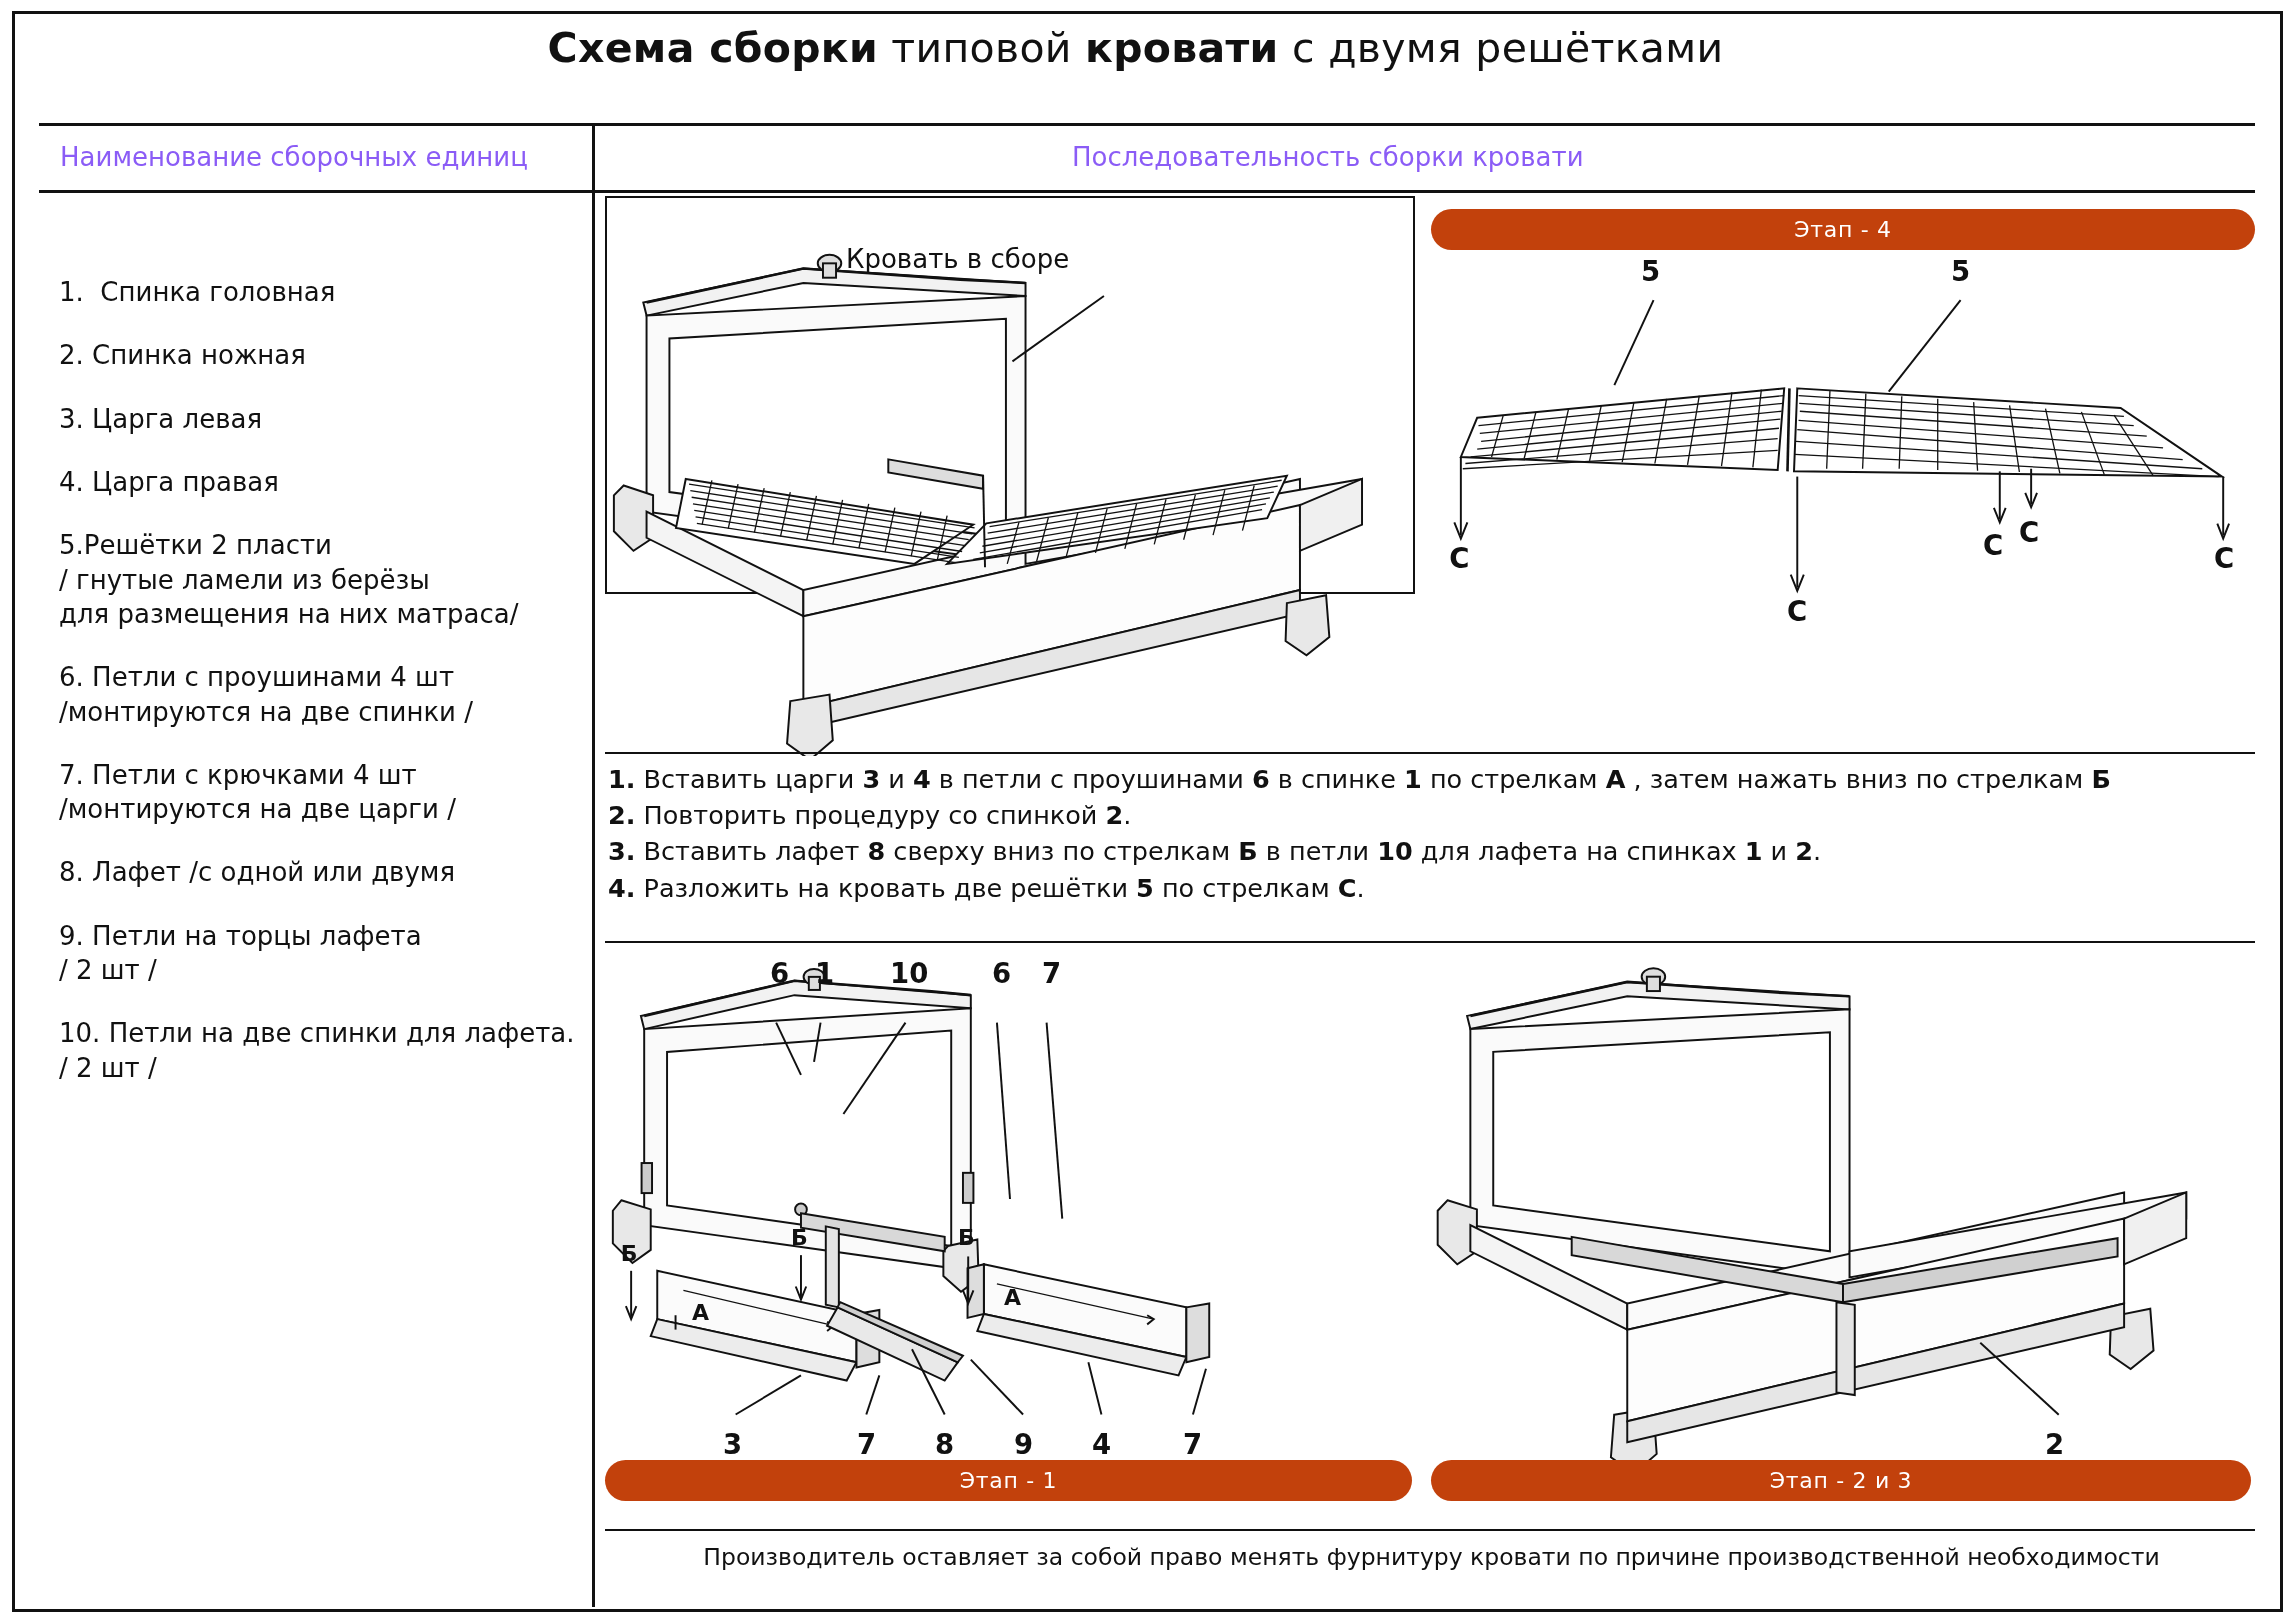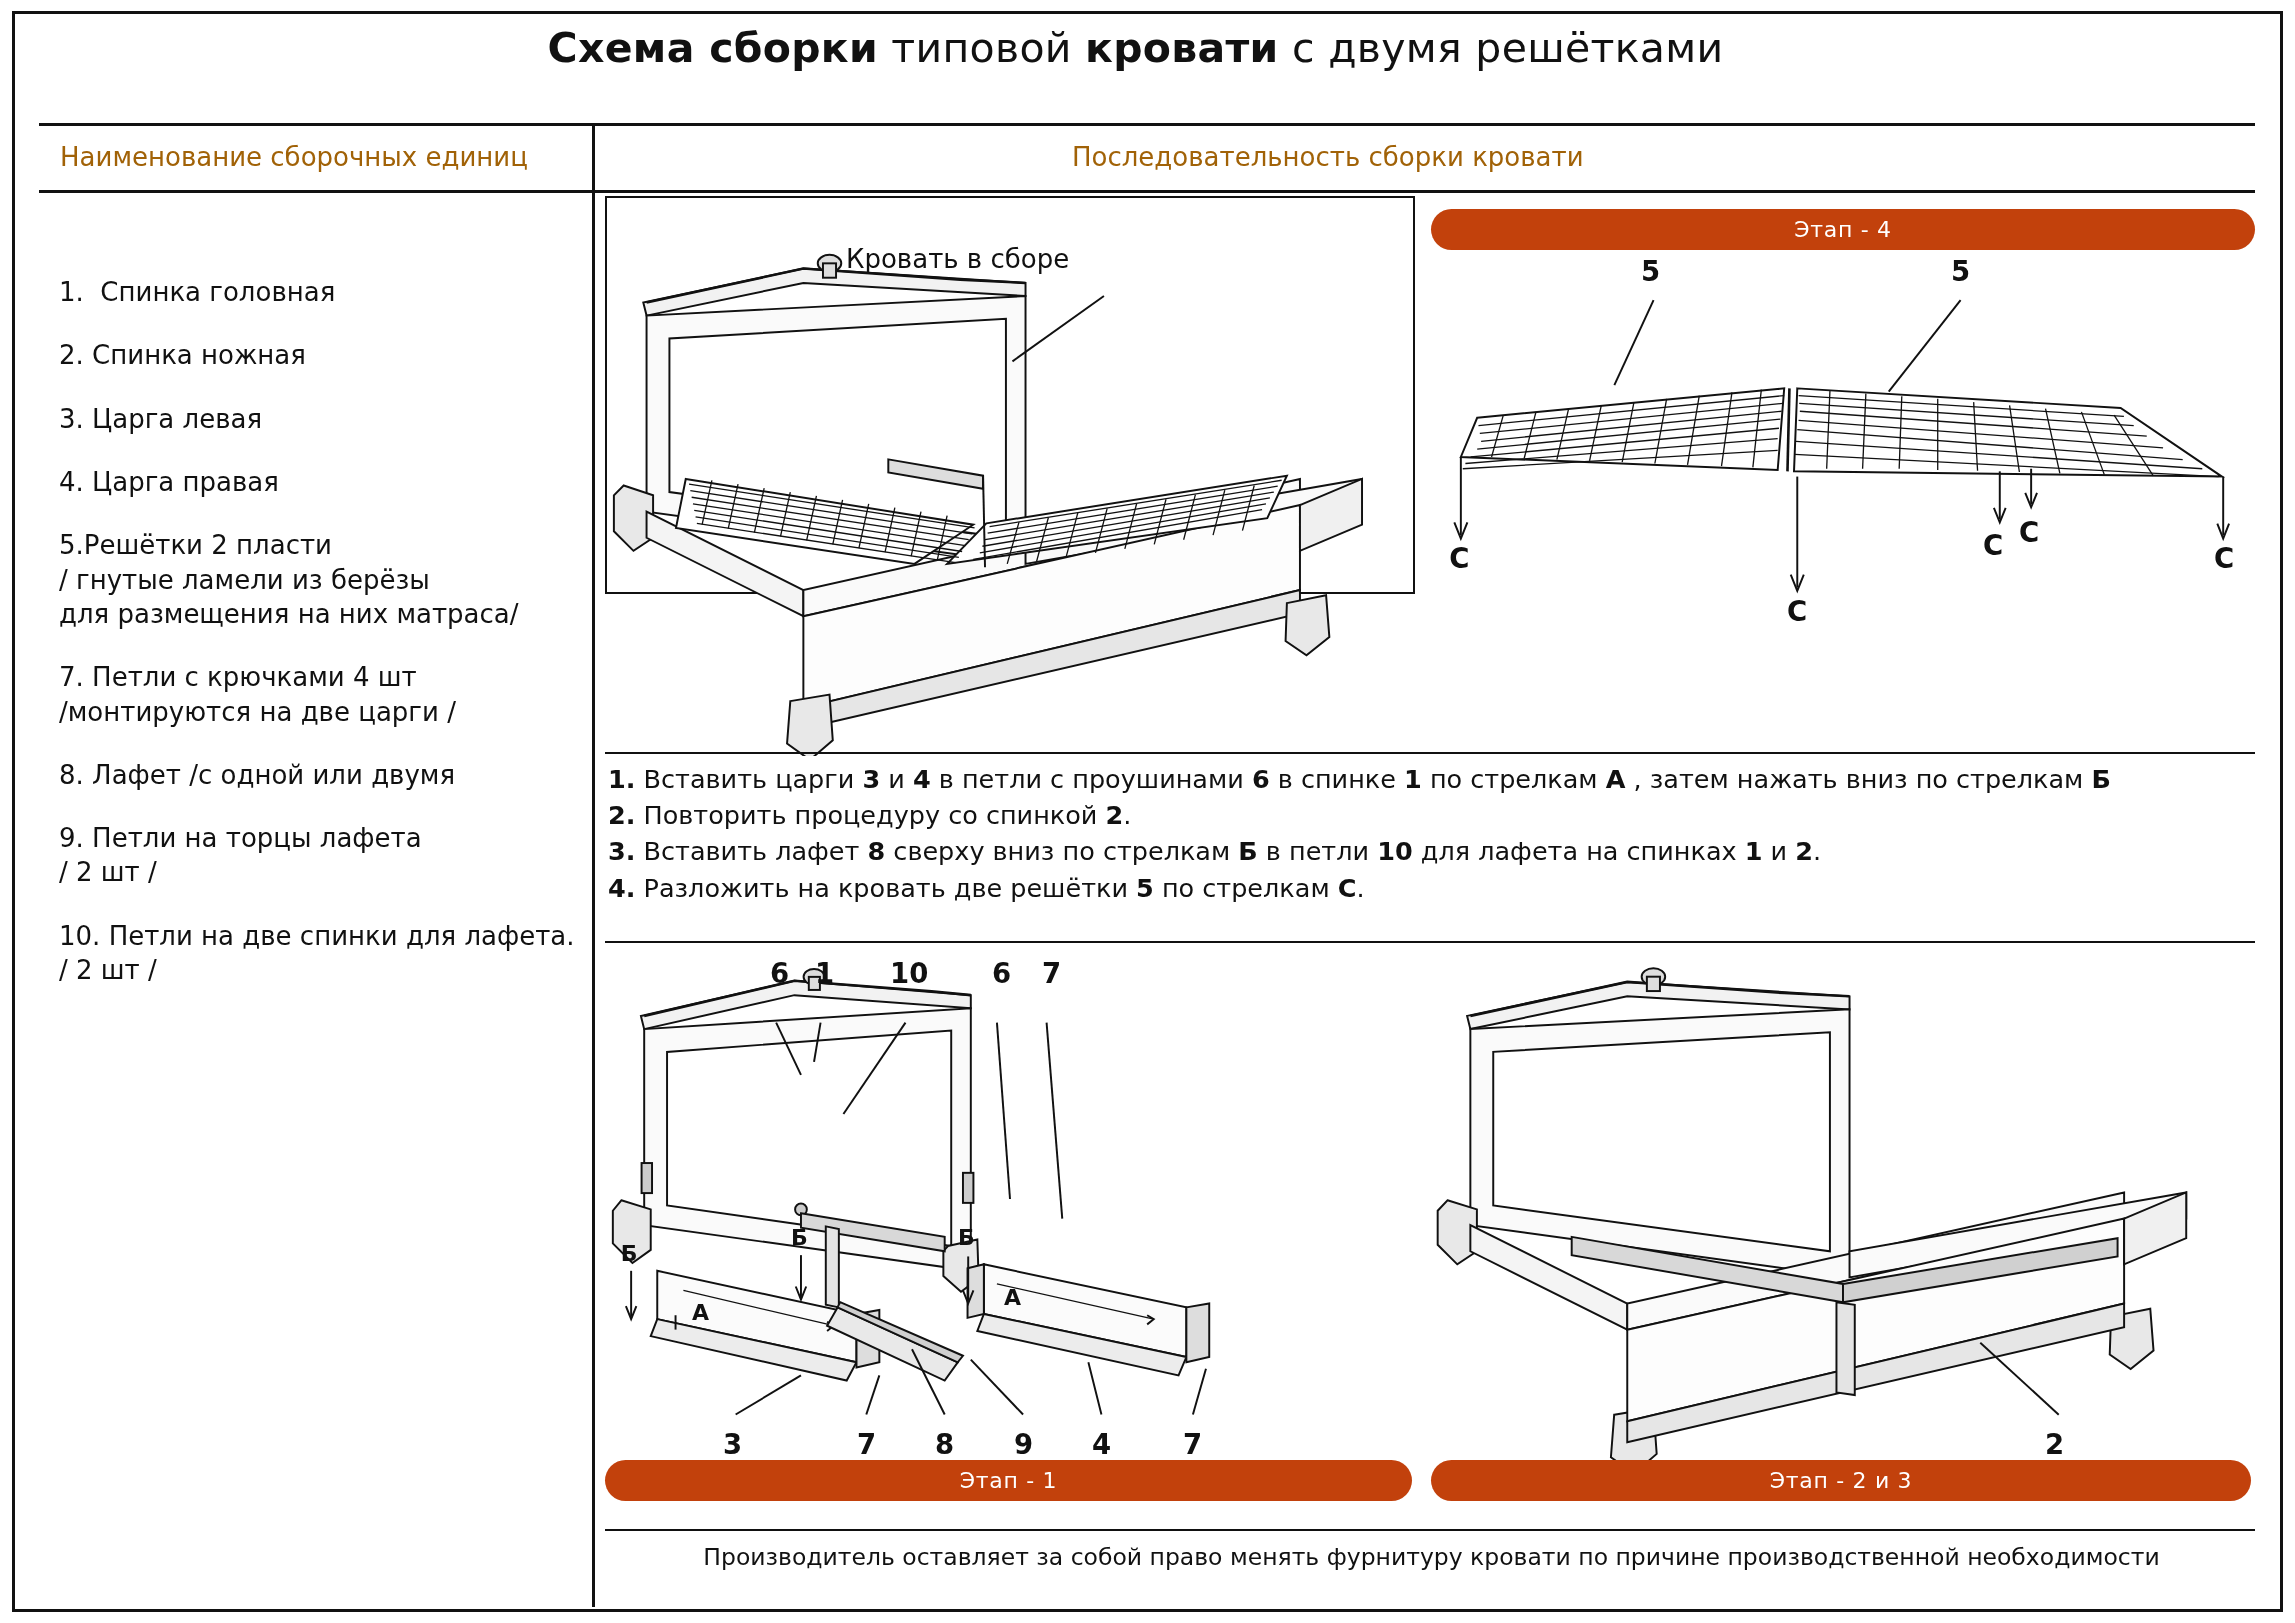--- a/index.html
+++ b/index.html
@@ -7,21 +7,21 @@
   #page{position:relative;width:2295px;height:1624px;background:#fff;overflow:hidden;}
   .frame{position:absolute;left:11.8px;top:10.5px;width:2271px;height:1601px;border:3.3px solid #111;box-sizing:border-box;}
 
   .title{position:absolute;left:0;top:23.5px;width:2271px;text-align:center;font-size:41px;letter-spacing:0.3px;}
   .title .b{font-weight:bold;}
   .title .n{font-weight:normal;}
 
   .hline{position:absolute;background:#111;}
   .vline{position:absolute;background:#111;}
 
-  .colhead{position:absolute;font-size:26px;color:#a16207;}
+  .colhead{position:absolute;font-size:26px;color:#8b5cf6;}
 
   .leftlist{position:absolute;left:59px;top:275px;width:549px;}
   .leftlist .item{font-size:26px;line-height:1.32;margin-bottom:29px;color:#111;}
   .leftlist .item .sub{display:block;}
 
   .panel{position:absolute;border:2px solid #111;box-sizing:border-box;}
 
   .ebanner{position:absolute;background:#c2410c;color:#fff;border-radius:26px;height:41px;display:flex;align-items:center;justify-content:center;font-size:22px;letter-spacing:0.7px;}
 
   .steps{position:absolute;left:608px;top:761px;width:1647px;font-size:25.5px;line-height:1.42;}
@@ -53,20 +53,21 @@
   <div class="colhead" style="left:60px;top:142px;">Наименование  сборочных единиц</div>
   <div class="colhead" style="left:1072px;top:142px;">Последовательность сборки кровати</div>
 
   <div class="leftlist">
     <div class="item"><span>1.</span>&nbsp;&nbsp;<span>Спинка головная</span></div>
     <div class="item"><span>2.</span> <span>Спинка ножная</span></div>
     <div class="item"><span>3.</span> <span>Царга левая</span></div>
     <div class="item"><span>4.</span> <span>Царга правая</span></div>
     <div class="item"><span>5.</span><span>Решётки  2 пласти</span><span class="sub" style="white-space:pre-line">/ гнутые ламели из берёзы
 для размещения на них матраса/</span></div>
+    <div class="item"><span>6.</span> <span>Петли с проушинами 4 шт</span><span class="sub">/монтируются на две спинки /</span></div>
     <div class="item"><span>7.</span> <span>Петли с крючками 4 шт</span><span class="sub">/монтируются на две царги /</span></div>
     <div class="item"><span>8.</span> <span>Лафет /с одной или двумя</span></div>
     <div class="item"><span>9.</span> <span>Петли на торцы лафета</span><span class="sub">/ 2 шт /</span></div>
     <div class="item"><span>10.</span> <span>Петли на две спинки для лафета.</span><span class="sub">/ 2 шт /</span></div>
   </div>
 
   <div class="panel" style="left:605px;top:196px;width:810px;height:398px;">
     <svg width="807" height="558" viewBox="0 0 1234 854">
       <g class="ln" stroke-width="3">
 

